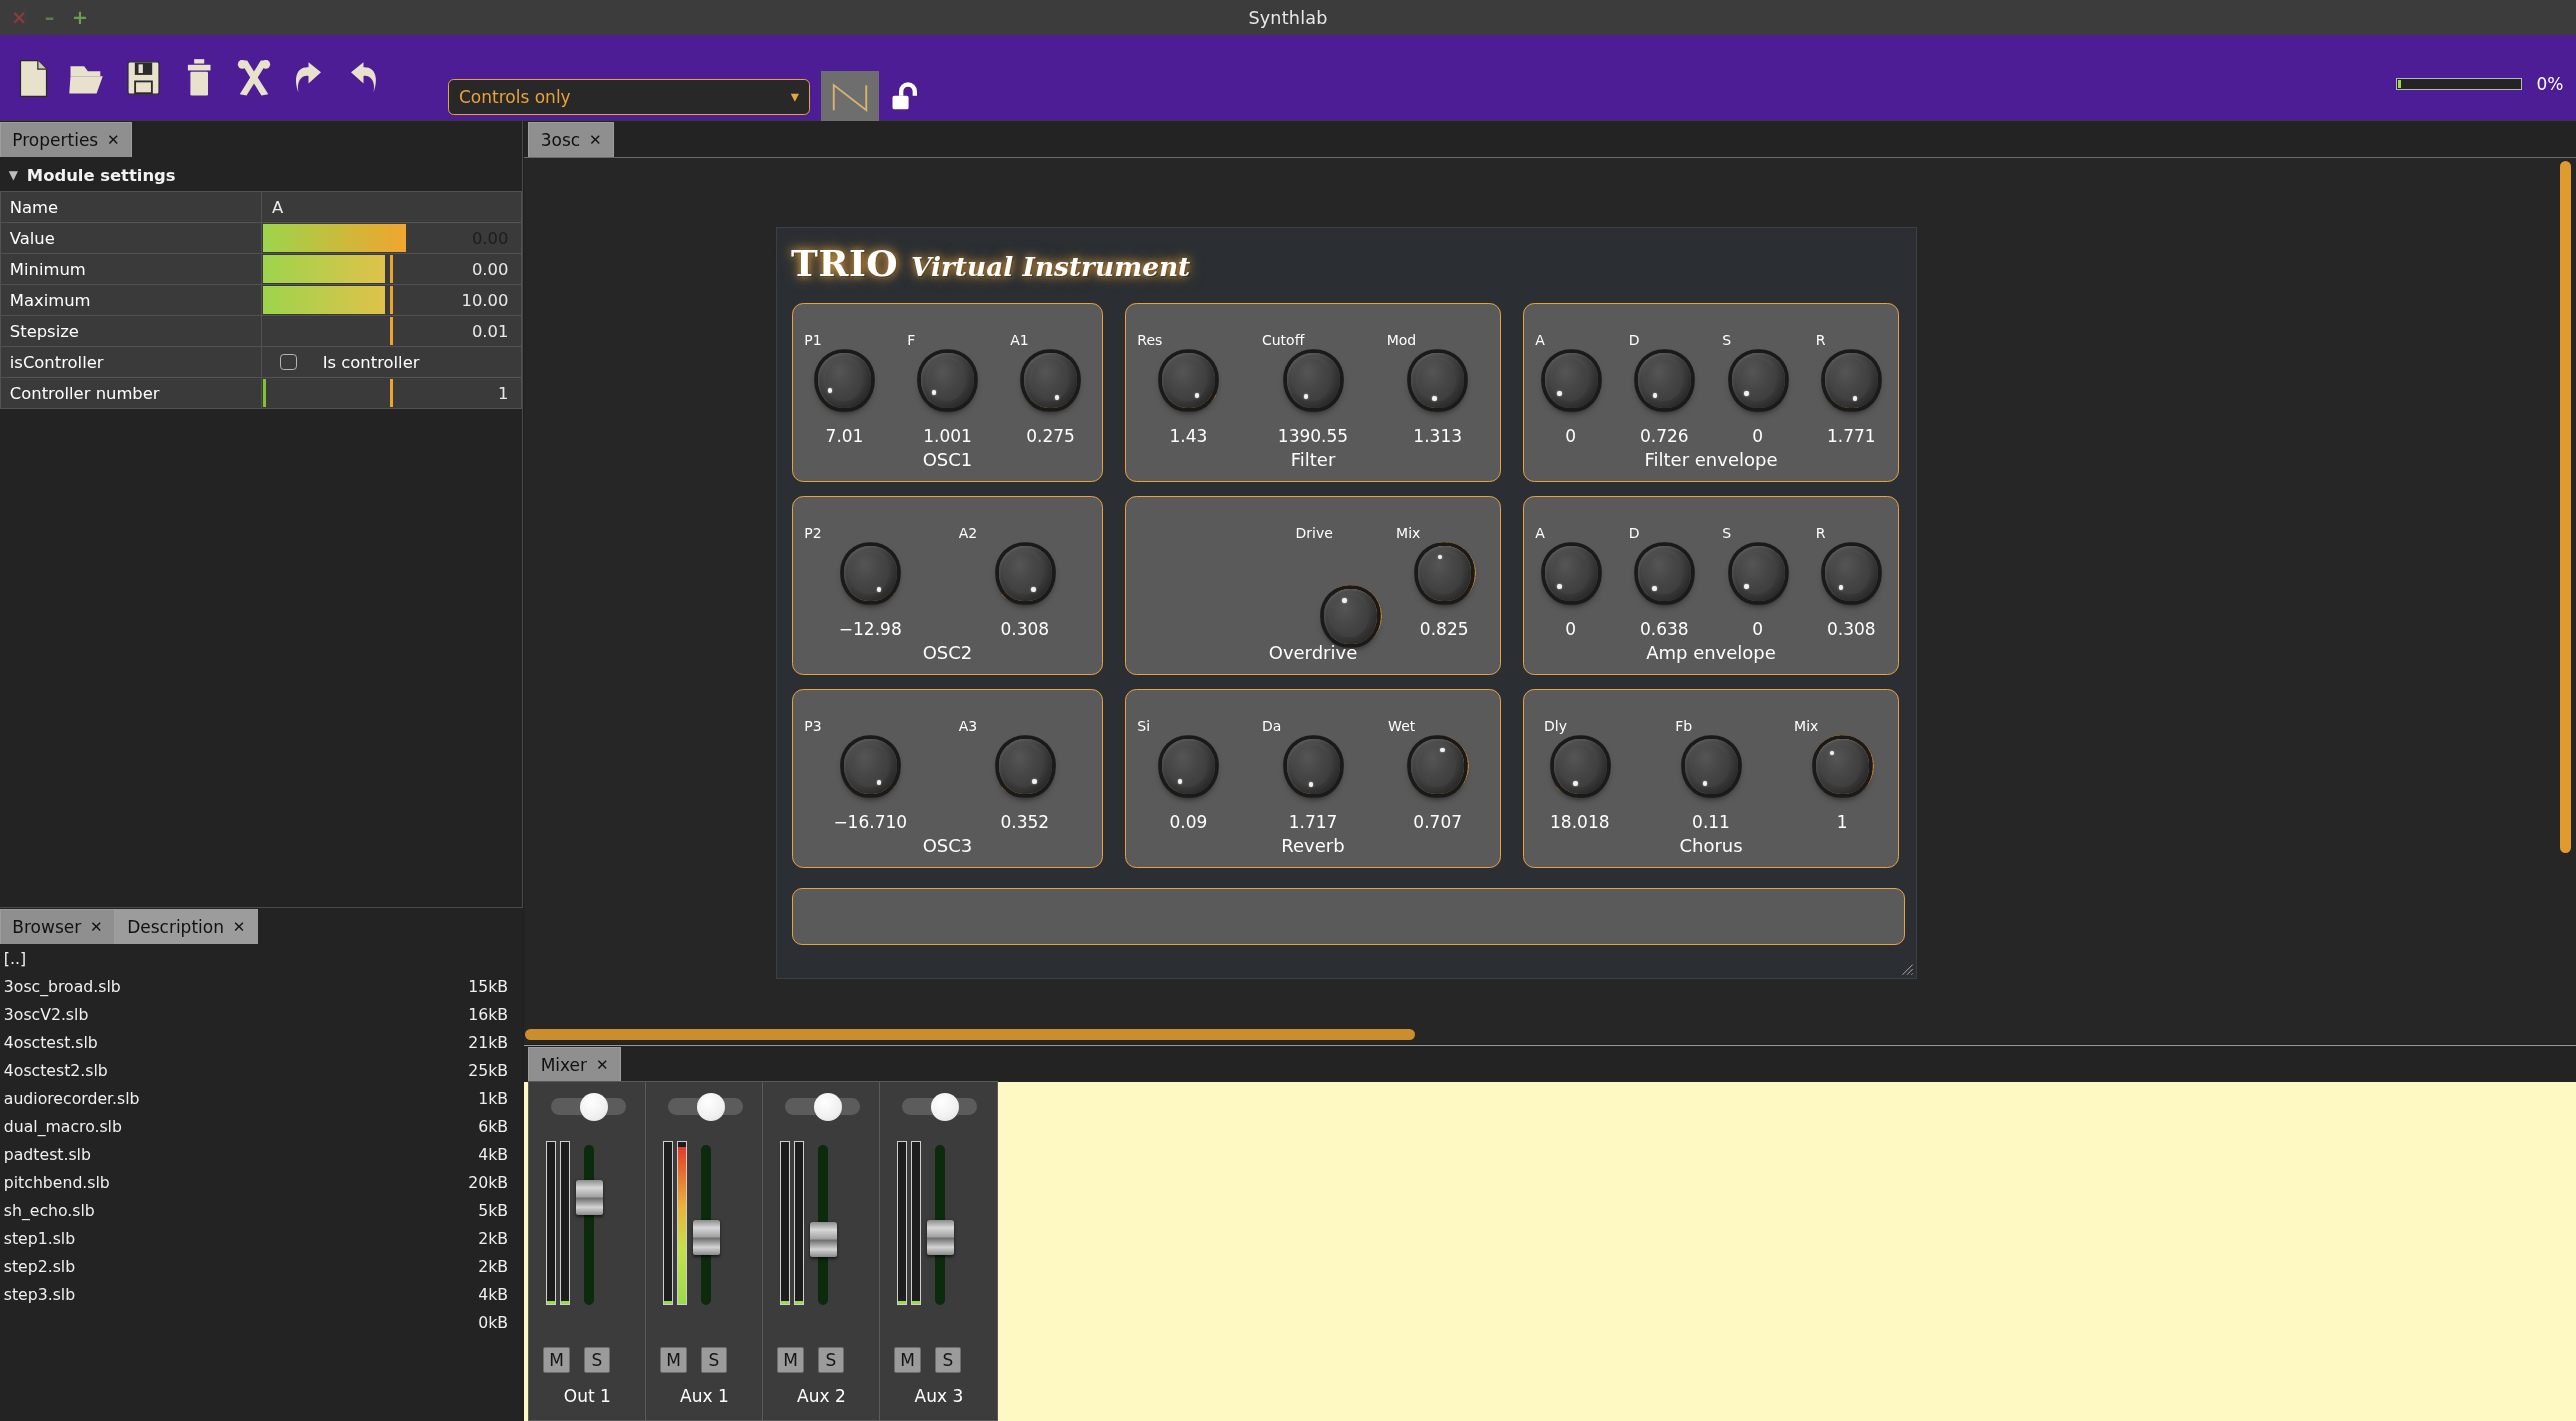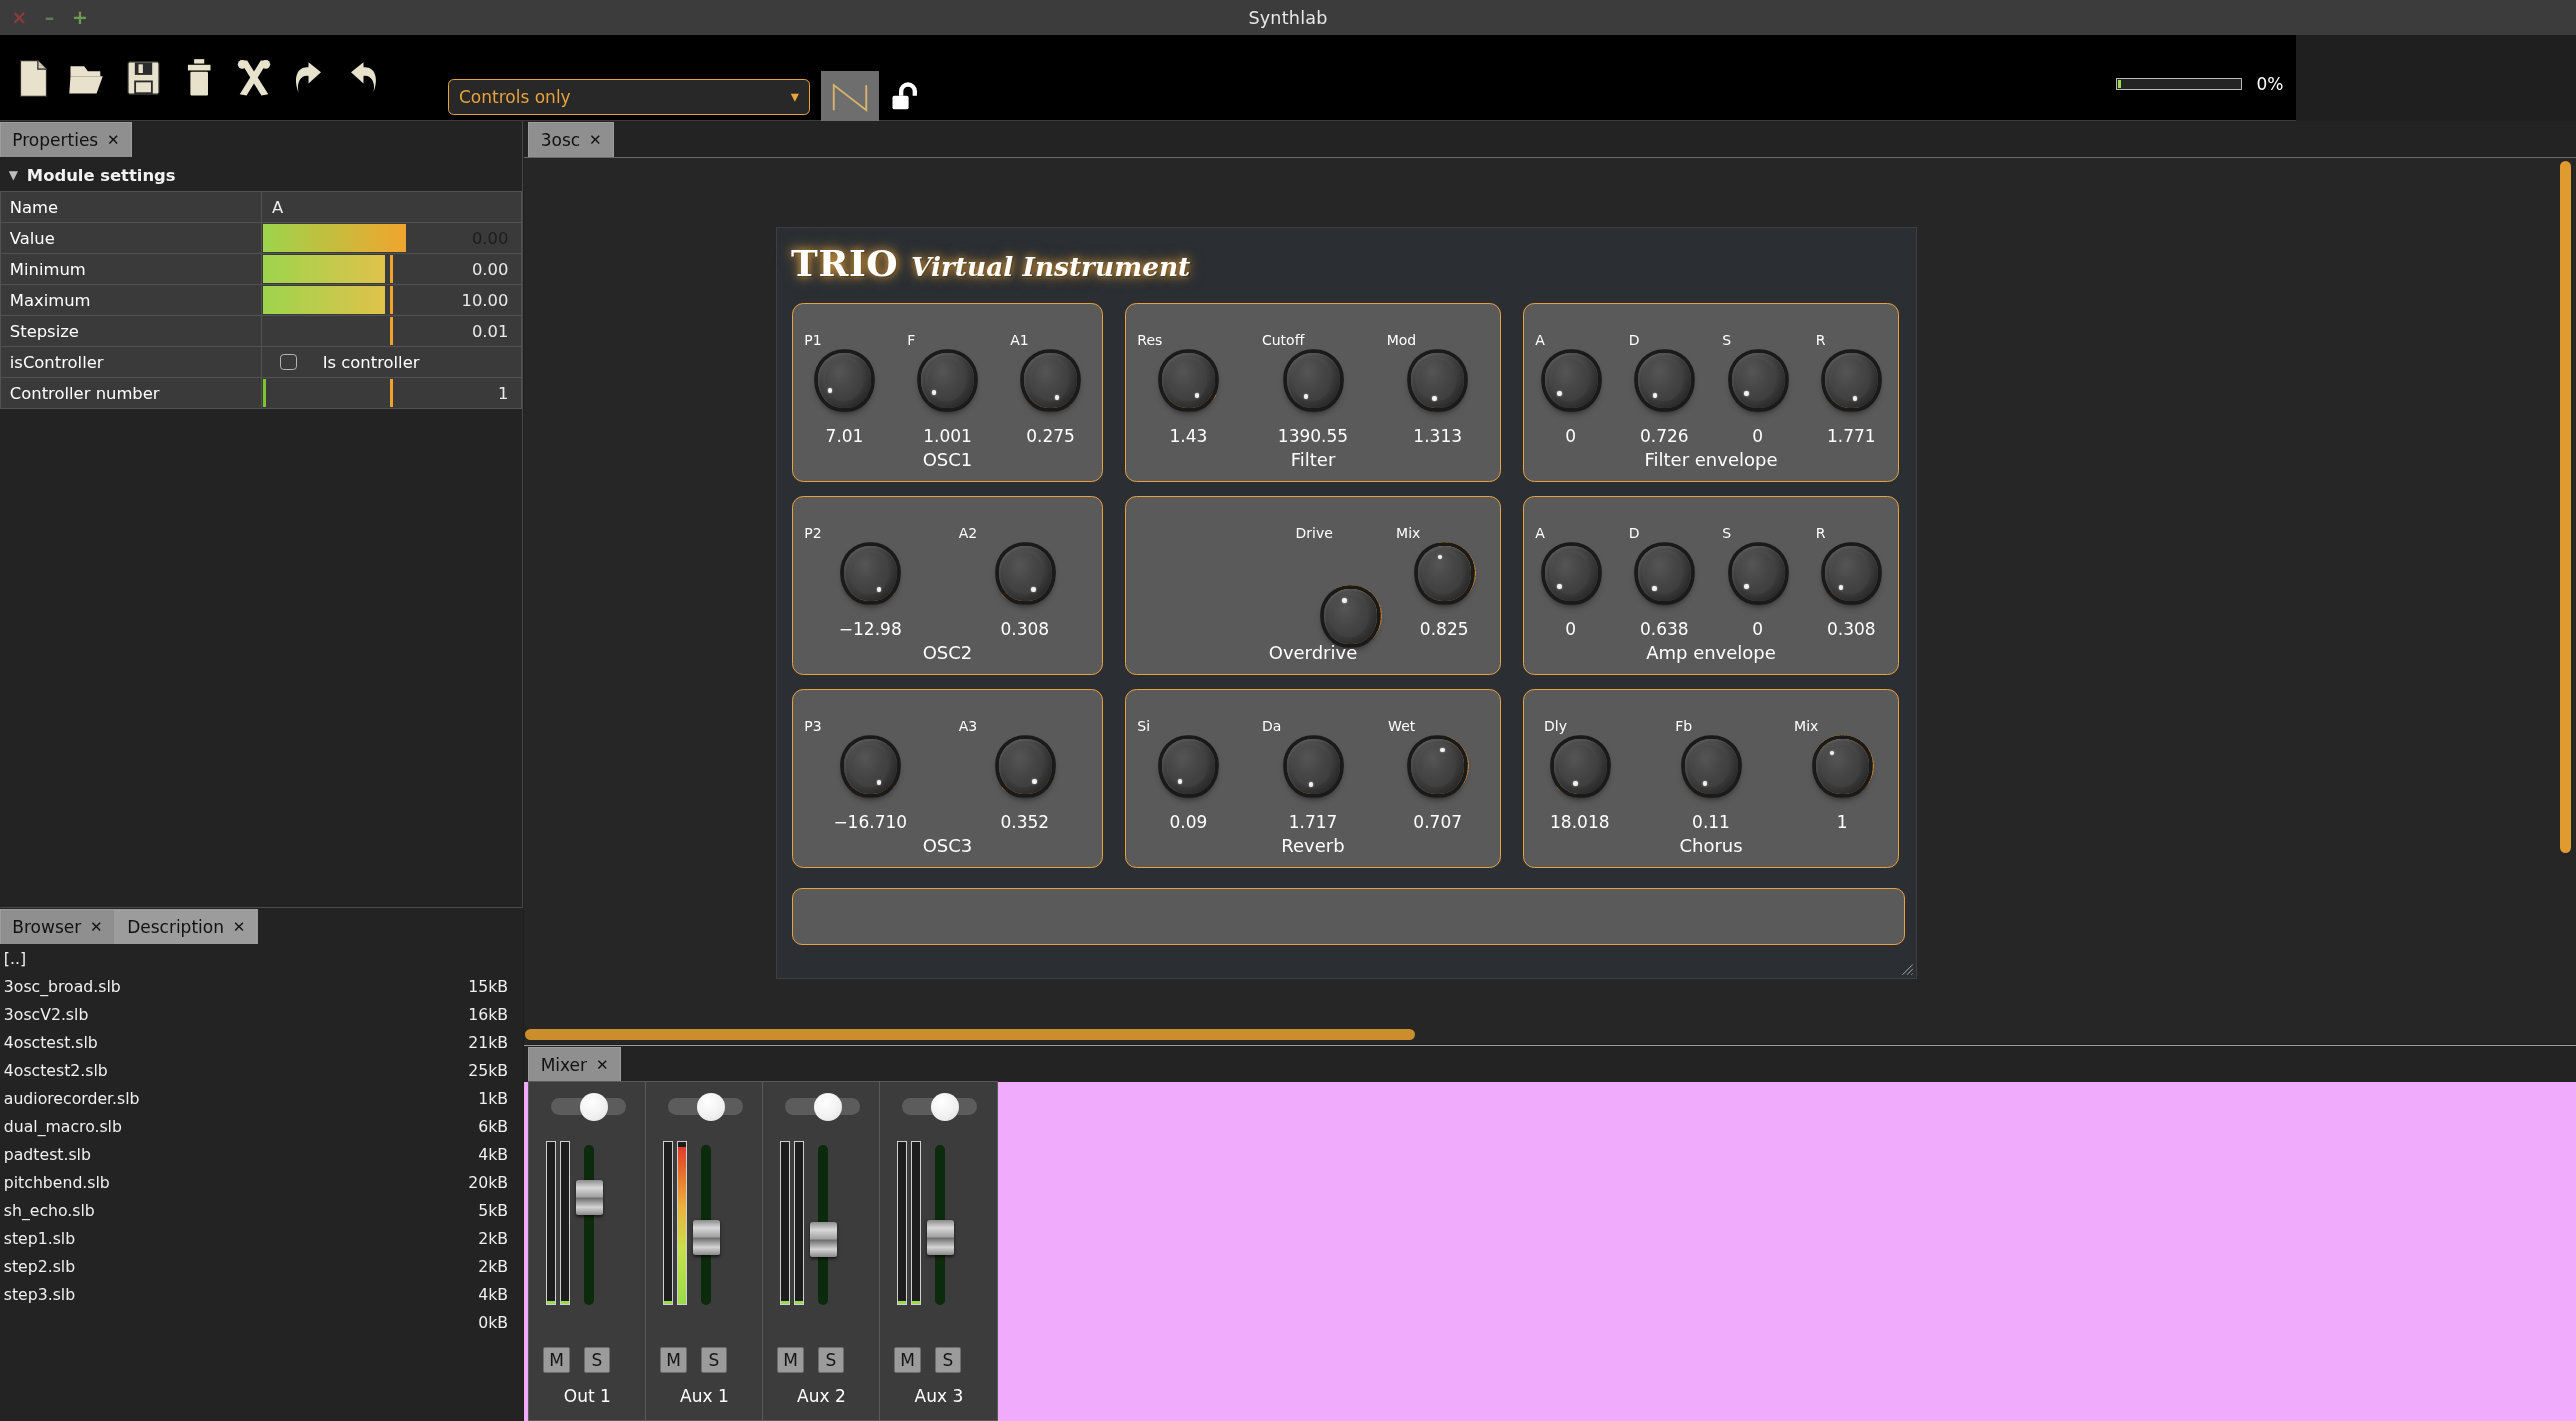--- a/index.html
+++ b/index.html
@@ -21,22 +21,22 @@
   #titlebar .wbtn.close { color:#8a3b3b; }
   #titlebar .wbtn.min   { color:#5f7b4f; }
   #titlebar .wbtn.max   { color:#6f9a52; }
   #titlebar .wtitle {
     position:absolute; left:0; width:2576px; text-align:center;
     color:#e8e8e8; font-size:17.6px; letter-spacing:0.2px;
   }
 
   
   #toolbar {
-    position:absolute; left:0; top:35px; width:2296px; height:86px;
-    background:#000000; border-bottom:0.6px solid #3a3a3a;
+    position:absolute; left:0; top:35px; width:2576px; height:86px;
+    background:#4c1d95; border-bottom:0.6px solid #3a3a3a;
   }
   .tb-icons { position:absolute; left:6.3px; top:0; height:86px; display:flex; align-items:center; }
   .tb-btn {
     width:55px; height:69px; display:flex; align-items:center; justify-content:center;
     cursor:pointer;
   }
   .tb-btn svg { display:block; }
 
   .combo {
     position:absolute; left:448px; top:44px; width:362px; height:36px;
@@ -221,21 +221,21 @@
     background:#e09a2e; border-radius:5.7px; cursor:pointer;
   }
   #hscroll {
     position:absolute; left:1.3px; bottom:3.8px; height:11.3px; width:890px;
     background:#cc8d2d; border-radius:5.7px; cursor:pointer;
   }
 
   
   #mixerdock {
     position:absolute; left:524px; top:1045px; width:2052px; height:377px;
-    background:#f0abfc; border-top:0.6px solid #9a9a9a;
+    background:#fef9c3; border-top:0.6px solid #9a9a9a;
   }
   #mixerbody {
     position:absolute; left:4.4px; top:35px; width:470px; height:340px;
     background:#3c3c3c; border:0.6px solid #5a5a5a;
     display:flex;
   }
   .chan {
     width:117px; height:100%; border-right:0.6px solid #5a5a5a; position:relative;
   }
   .chan:last-child { border-right:none; }

